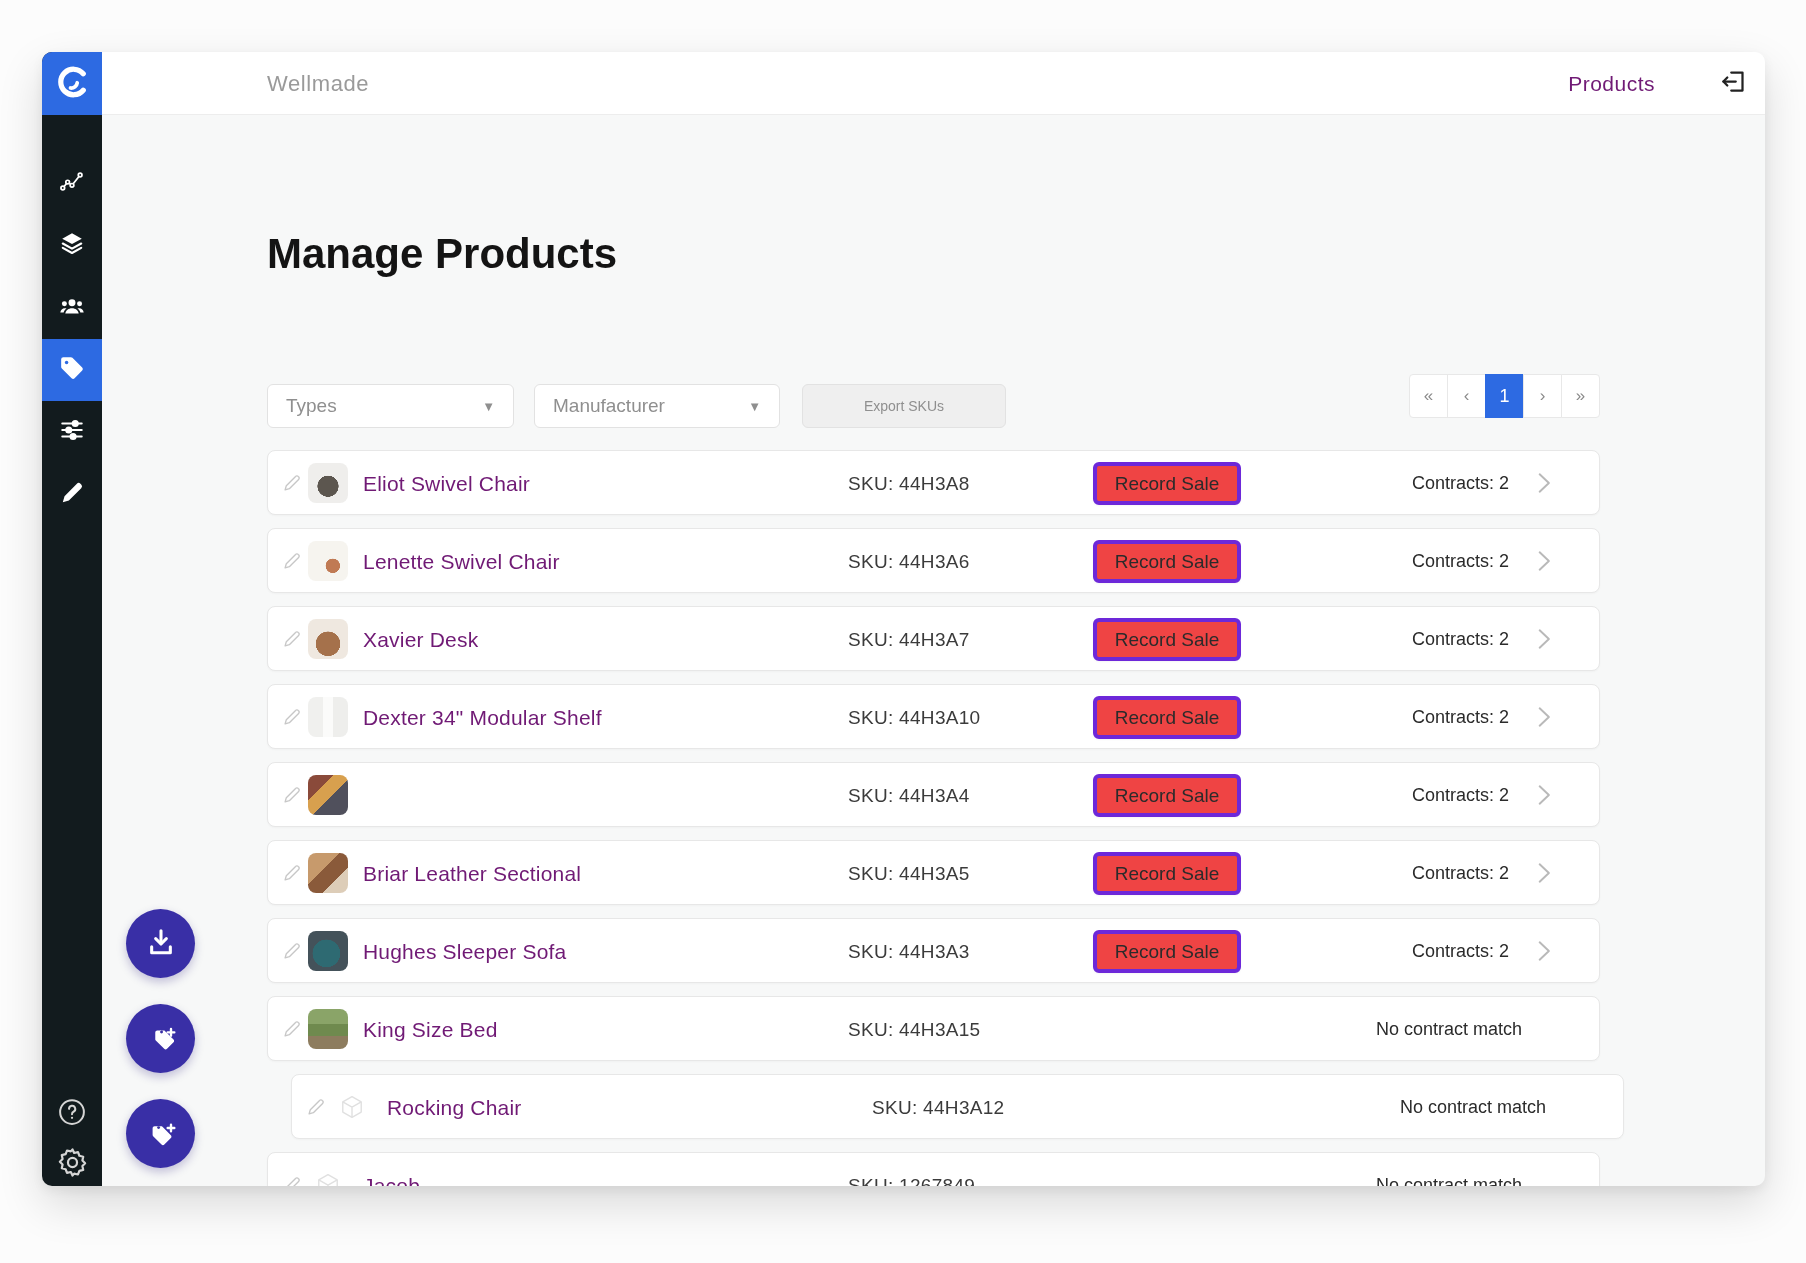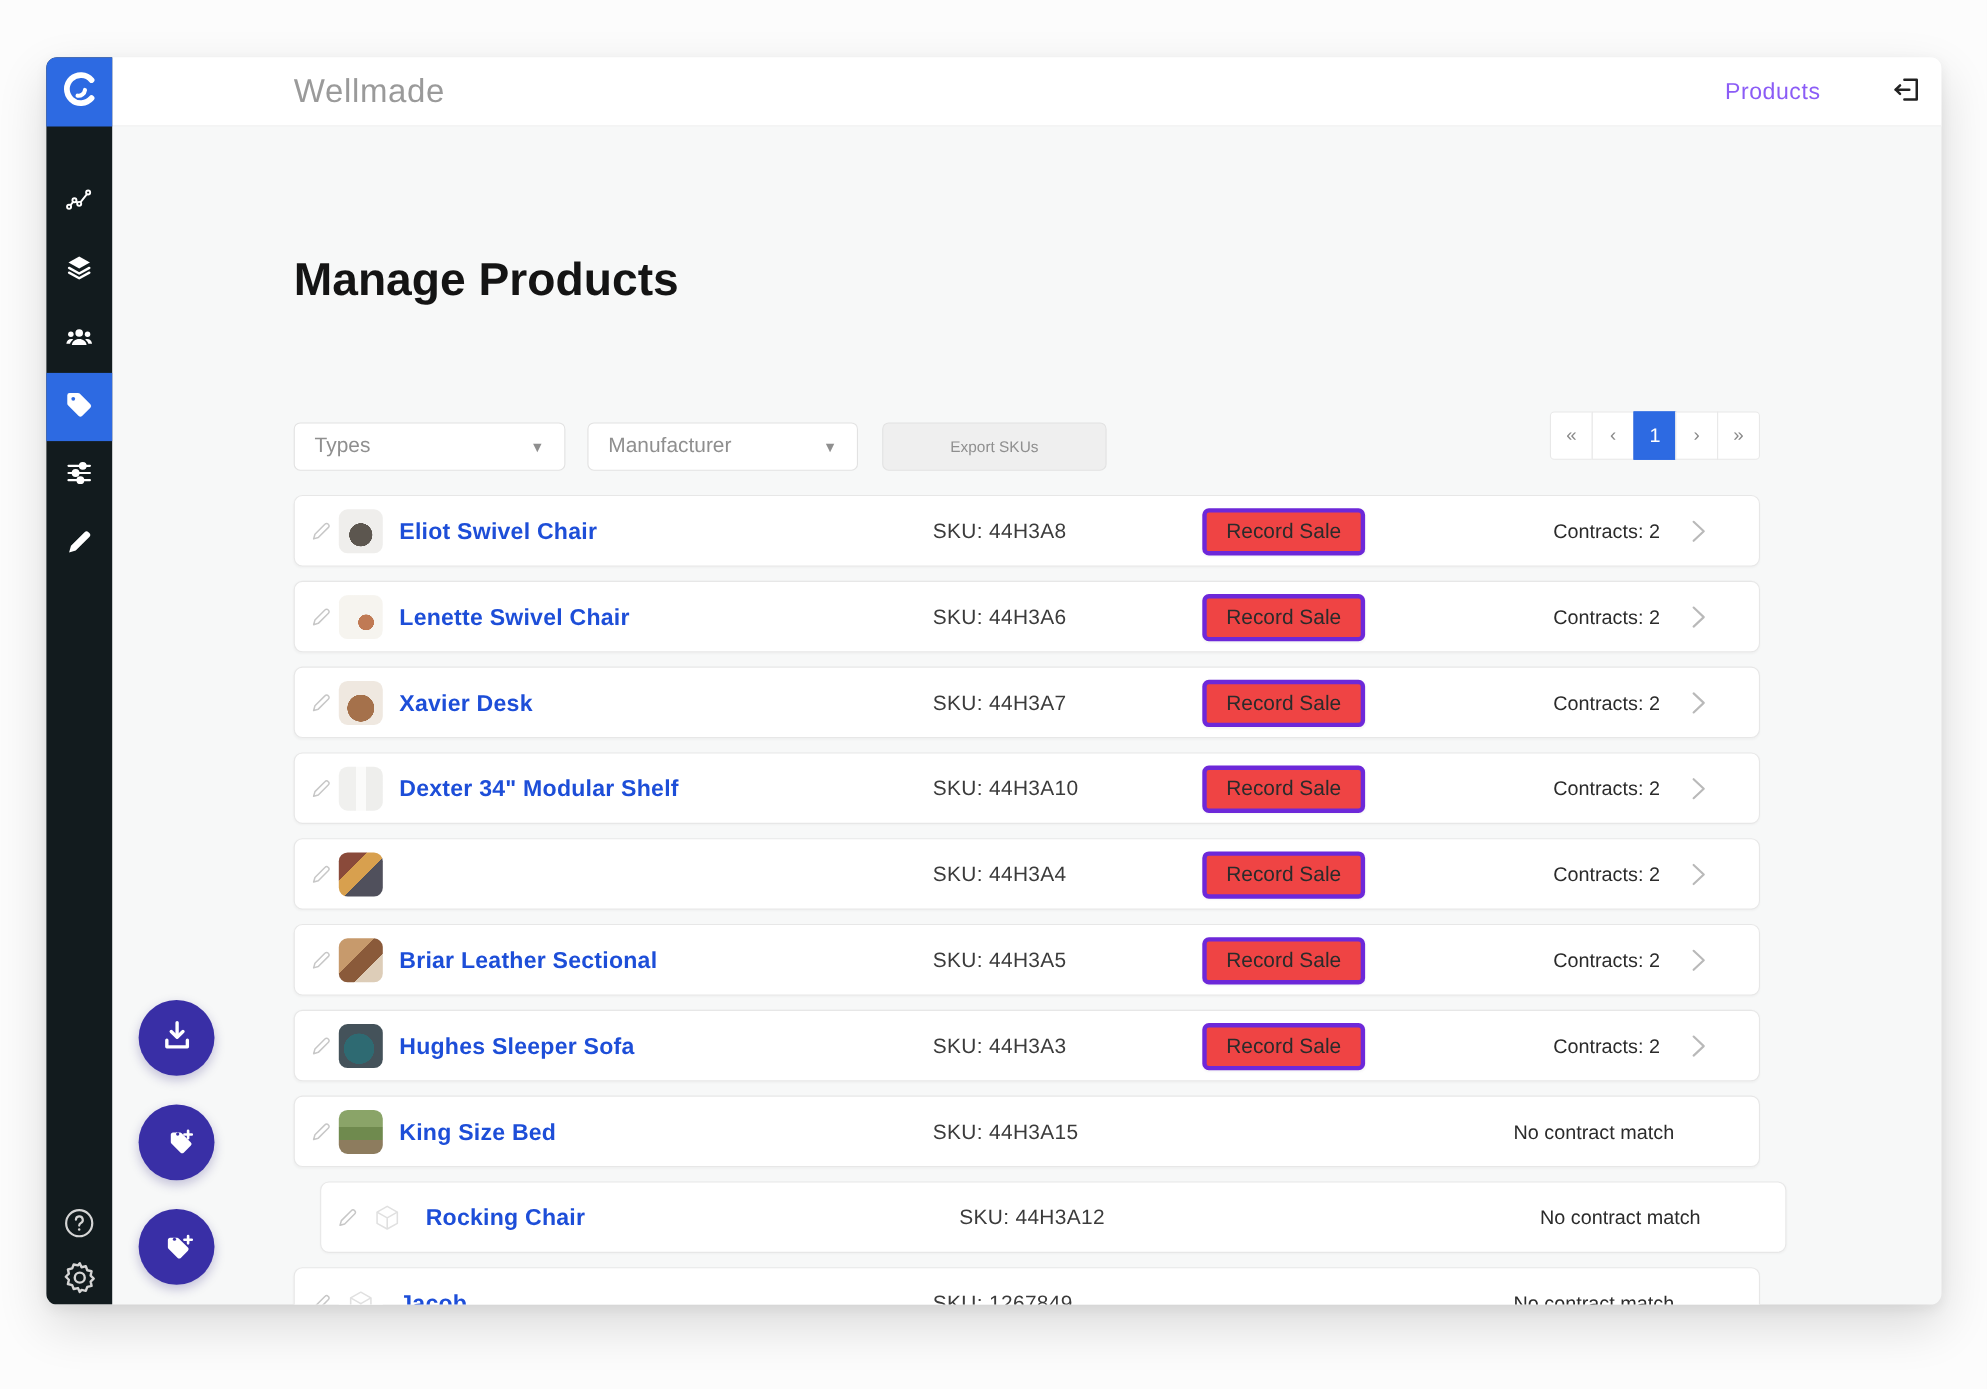--- a/index.html
+++ b/index.html
@@ -16,22 +16,22 @@
   
   .sidebar { position:absolute; left:0; top:0; bottom:0; width:60px; background:#121b1e; z-index:5; }
   .logo-block { position:absolute; left:0; top:0; width:60px; height:63px; background:#2d6ae2; display:flex; align-items:center; justify-content:center; }
   .nav-item { position:absolute; left:0; width:60px; height:62px; display:flex; align-items:center; justify-content:center; cursor:pointer; }
   .nav-item.active { background:#2d6ae2; }
   .nav-item svg { width:26px; height:26px; }
   .side-bottom { position:absolute; left:0; width:60px; display:flex; align-items:center; justify-content:center; }
 
   
   .topbar { position:absolute; left:60px; right:0; top:0; height:63px; background:#ffffff; border-bottom:1px solid #ededed; z-index:4; }
-  .topbar-title { position:absolute; left:165px; top:0; height:63px; display:flex; align-items:center; font-size:30px; letter-spacing:.6px; color:#9a9a9a; }
-  .topbar-right { position:absolute; right:110px; top:0; height:63px; display:flex; align-items:center; font-size:21px; letter-spacing:.5px; color:#8b5cf6; }
+  .topbar-title { position:absolute; left:165px; top:0; height:63px; display:flex; align-items:center; font-size:22px; letter-spacing:.6px; color:#9a9a9a; }
+  .topbar-right { position:absolute; right:110px; top:0; height:63px; display:flex; align-items:center; font-size:21px; letter-spacing:.5px; color:#701a75; }
   .logout-btn { position:absolute; right:18px; top:0; height:63px; display:flex; align-items:center; cursor:pointer; }
   .logout-btn svg { width:27px; height:27px; }
 
   
   .page-title { position:absolute; left:225px; top:178px; font-size:42px; font-weight:800; color:#141414; letter-spacing:0; }
 
   .search-input {
     position:absolute; left:225px; top:267px; width:515px; height:44px;
     background:#f4f4f4; border:1px solid #e2e2e2; border-radius:6px;
     padding:0 20px; font-size:20px; color:#555; font-family:"Liberation Sans", sans-serif;
@@ -75,21 +75,21 @@
   .thumb.chair-dark  { background:radial-gradient(circle at 50% 58%, #5c564f 0 34%, #efeeec 35%); }
   .thumb.chair-light { background:radial-gradient(circle at 62% 62%, #c07a54 0 20%, #f6f4ef 21%), radial-gradient(circle at 22% 25%, #7a9a62 0 18%, transparent 19%); }
   .thumb.desk-wood   { background:radial-gradient(circle at 50% 62%, #a5714b 0 38%, #efe8e0 39%); }
   .thumb.shelf-white { background:linear-gradient(90deg,#f0f0ee 0 38%, #fbfbfa 38% 62%, #eeeeec 62%); }
   .thumb.sofa-colorful { background:linear-gradient(135deg,#8a4a3a 0 32%, #d8a04e 32% 56%, #50505c 56%); }
   .thumb.sectional-brown { background:linear-gradient(135deg,#c79a6c 0 40%, #8a5a3a 40% 68%, #ddcdb8 68%); }
   .thumb.sofa-teal   { background:radial-gradient(circle at 46% 56%, #2e6a72 0 44%, #44525a 45%); }
   .thumb.bed-photo   { background:linear-gradient(180deg,#8aa468 0 38%, #6f8a4e 38% 68%, #8d7c5e 68%); }
   .thumb.placeholder-cube { background:#fff; }
 
-  .row-name { position:absolute; left:95px; top:0; height:65px; display:flex; align-items:center; font-size:21px; font-weight:700; color:#1d4ed8; letter-spacing:.2px; }
+  .row-name { position:absolute; left:95px; top:0; height:65px; display:flex; align-items:center; font-size:21px; font-weight:400; color:#701a75; letter-spacing:.2px; }
   .row-sku  { position:absolute; left:580px; top:0; height:65px; display:flex; align-items:center; font-size:19px; color:#3b3b3b; letter-spacing:.3px; }
   .row-action {
     position:absolute; left:825px; top:11px; width:148px; height:43px;
     background:#ef4444; border:4px solid #6d28d9; border-radius:6px;
     font-size:19px; color:#2b2b2b; font-family:"Liberation Sans", sans-serif; cursor:pointer;
     box-shadow:0 1px 2px rgba(0,0,0,.04);
   }
   .row-contracts { position:absolute; right:90px; top:0; height:65px; display:flex; align-items:center; font-size:18px; color:#2b2b2b; }
   .row-chevron { position:absolute; right:42px; top:19px; width:26px; height:26px; cursor:pointer; }
   .row-status { position:absolute; right:77px; top:0; height:65px; display:flex; align-items:center; font-size:18px; color:#2b2b2b; }

